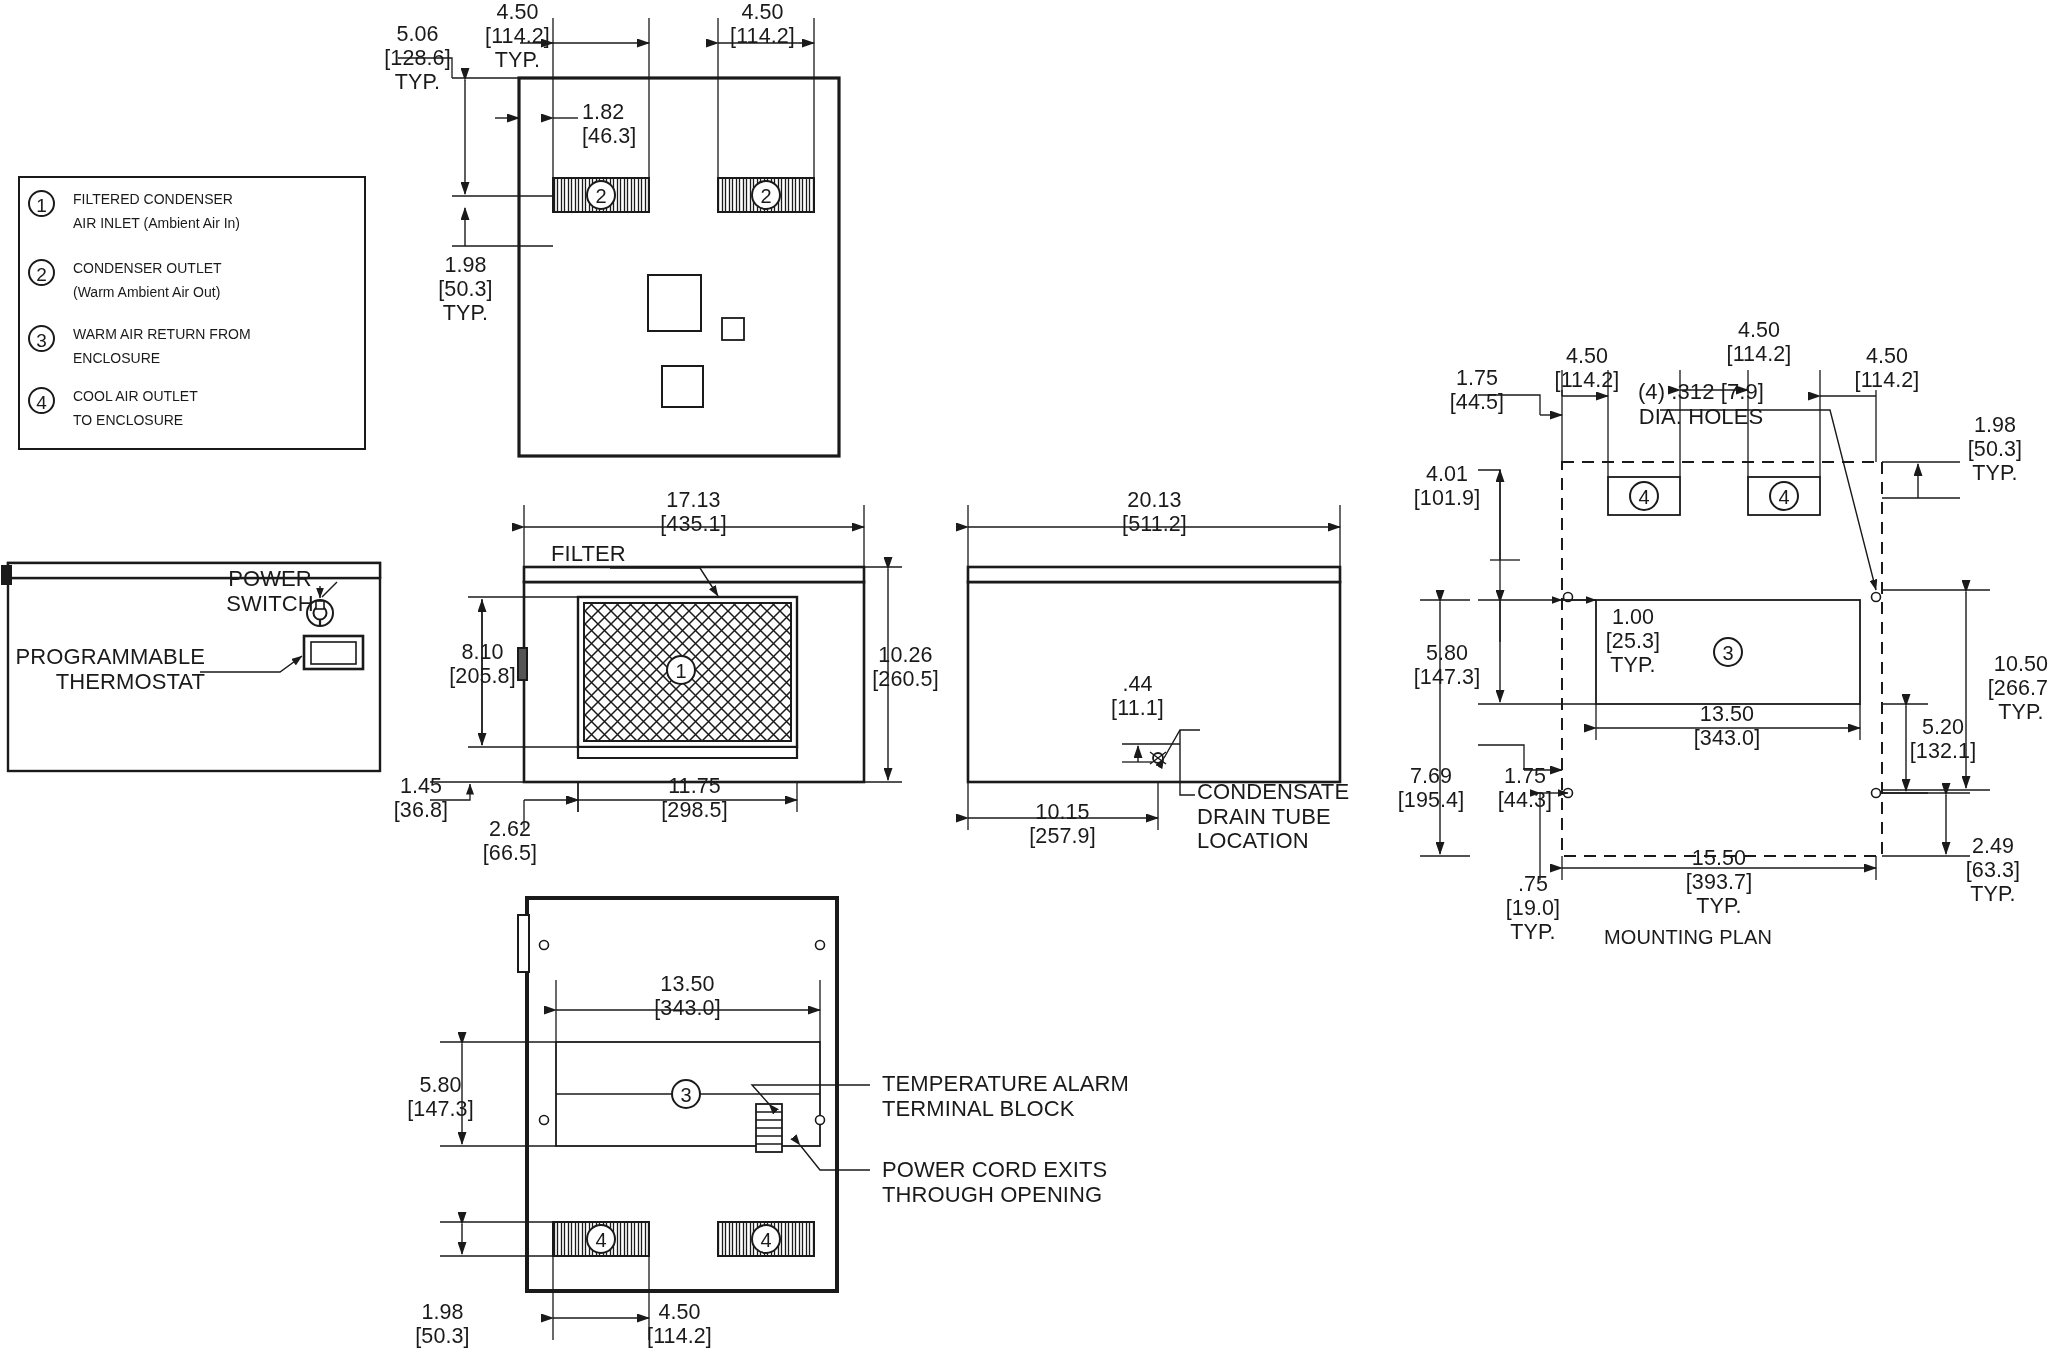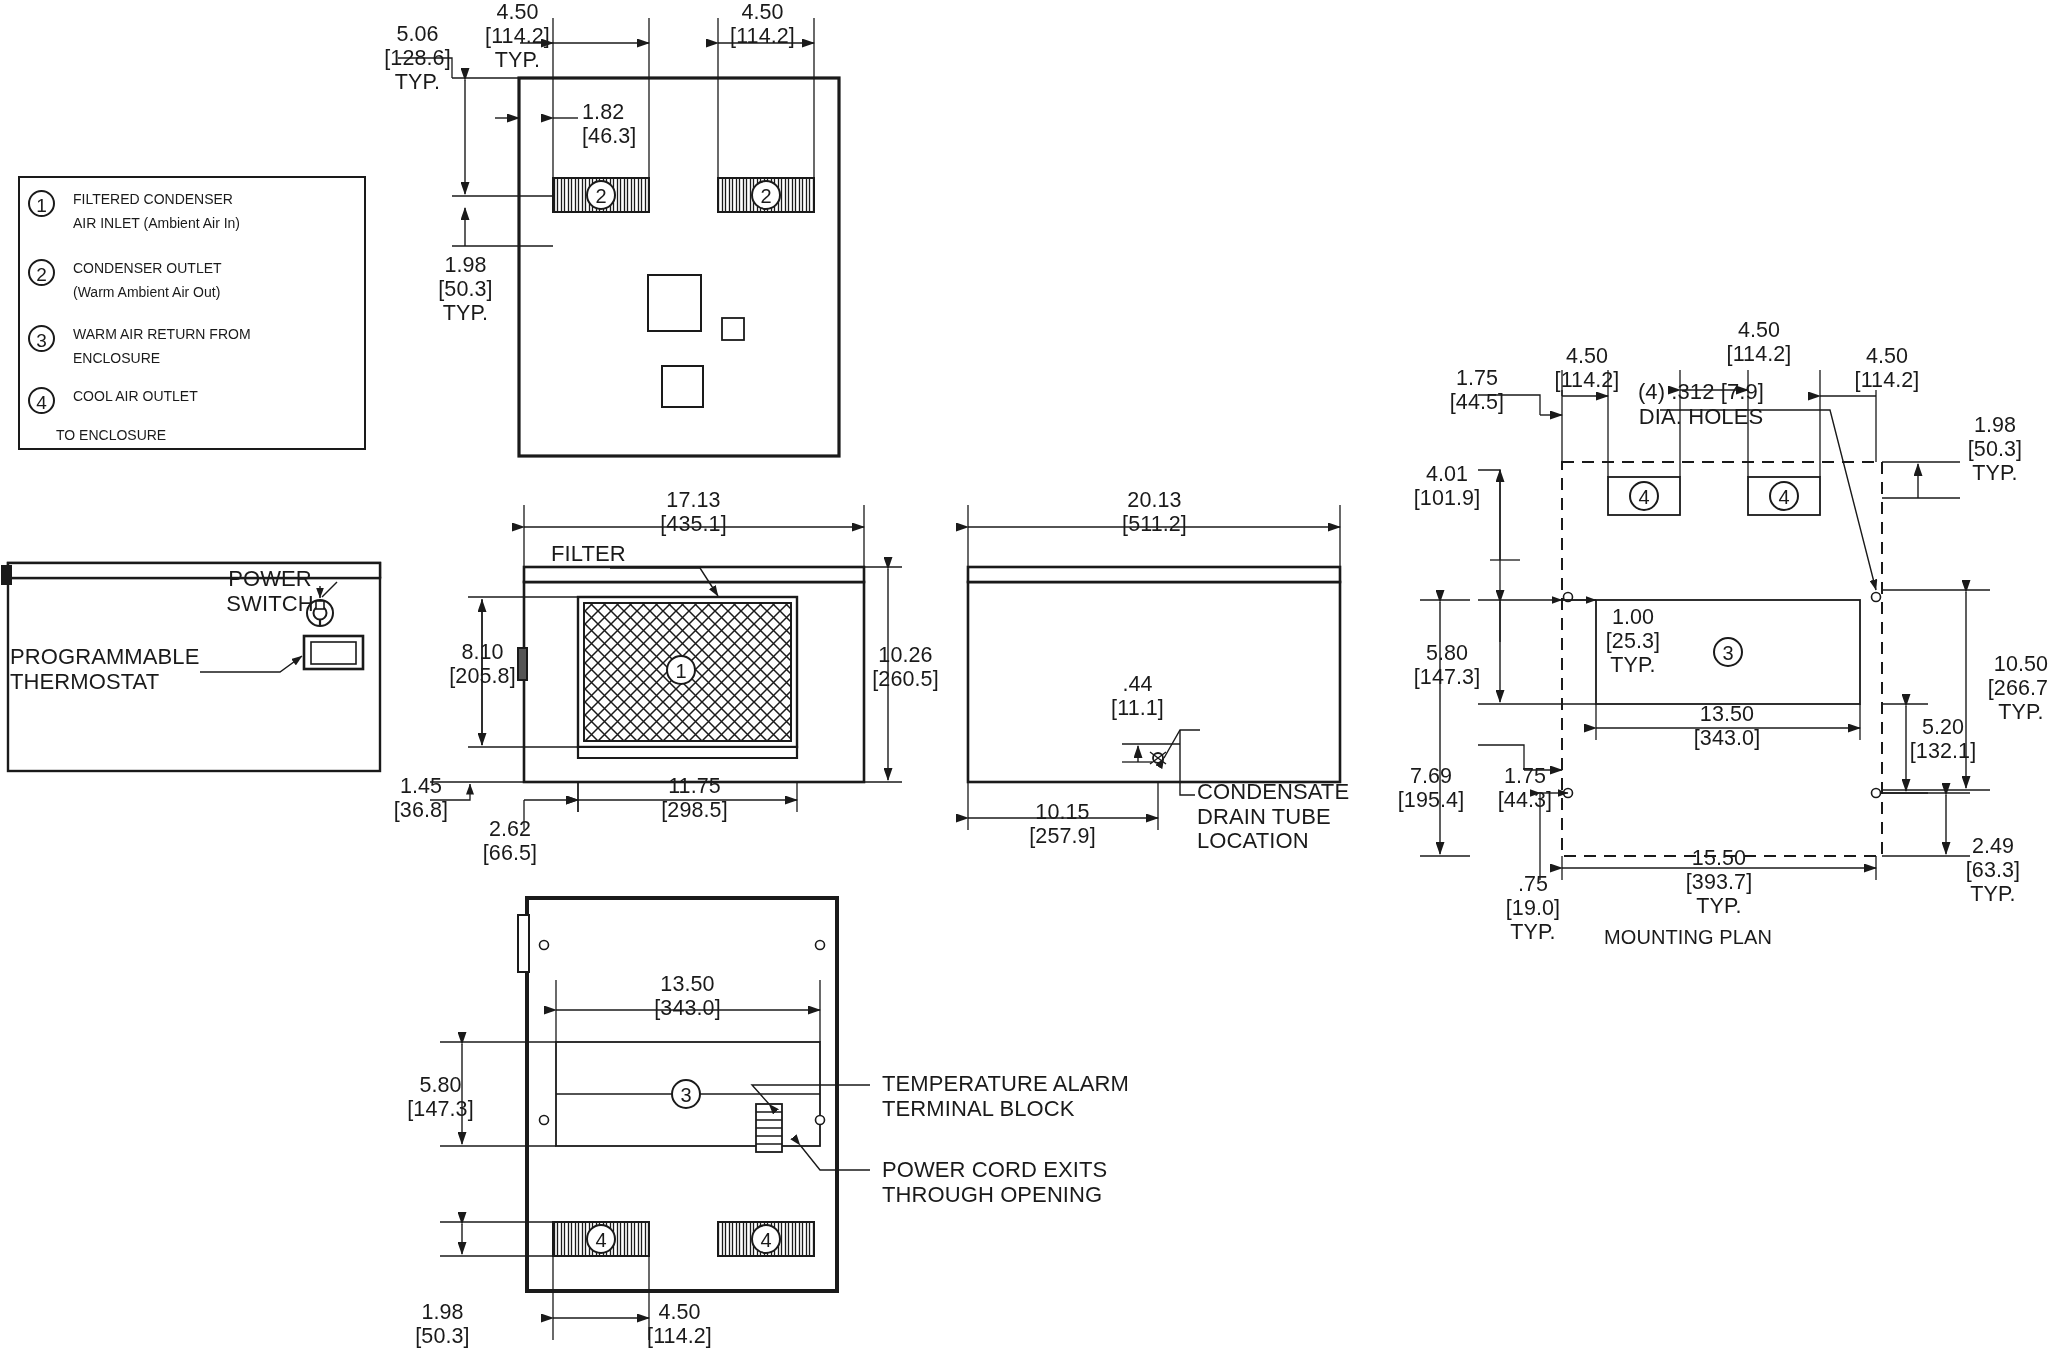--- a/index.html
+++ b/index.html
@@ -5,21 +5,21 @@
   html,body{margin:0;padding:0;background:#fff;}
   body{
     width:2048px;height:1356px;position:relative;overflow:hidden;
     font-family:"Liberation Sans",sans-serif;color:#1a1a1a;
   }
   #stage{position:absolute;left:0;top:0;width:2048px;height:1356px;}
   svg.draw{position:absolute;left:0;top:0;width:2048px;height:1356px;overflow:visible;}
   .txt{position:absolute;white-space:pre;line-height:1.12;font-size:21px;letter-spacing:0.1px;}
   .ctr{text-align:center;}
   .lft{text-align:left;}
-  .rgt{text-align:left;}
+  .rgt{text-align:right;}
   .dim{font-size:21.5px;}
   .note{font-size:22px;}
   .legendbox{
     position:absolute;border:2.2px solid #1a1a1a;background:#fff;
   }
   .legtxt{position:absolute;font-size:14px;line-height:1.17;white-space:pre;}
   .circnum{
     position:absolute;width:27px;height:27px;border:2px solid #1a1a1a;border-radius:50%;
     font-size:19px;line-height:27px;text-align:center;box-sizing:border-box;background:#fff;
   }
@@ -283,21 +283,21 @@
 <div class="circnum" style="left:28px;top:259px;">2</div>
 <div class="legtxt" style="left:73px;top:260px;">CONDENSER OUTLET</div>
 <div class="legtxt" style="left:73px;top:284px;">(Warm Ambient Air Out)</div>
 
 <div class="circnum" style="left:28px;top:325px;">3</div>
 <div class="legtxt" style="left:73px;top:326px;">WARM AIR RETURN FROM</div>
 <div class="legtxt" style="left:73px;top:350px;">ENCLOSURE</div>
 
 <div class="circnum" style="left:28px;top:387px;">4</div>
 <div class="legtxt" style="left:73px;top:388px;">COOL AIR OUTLET</div>
-<div class="legtxt" style="left:56px;top:412px;margin-top:15px;">TO ENCLOSURE</div>
+<div class="legtxt" style="left:73px;top:412px;">TO ENCLOSURE</div>
 
 <div class="txt dim ctr" style="left:355px;top:22px;width:125px;">5.06
 [128.6]
 TYP.</div>
 <div class="txt dim ctr" style="left:455px;top:0px;width:125px;">4.50
 [114.2]
 TYP.</div>
 <div class="txt dim ctr" style="left:700px;top:0px;width:125px;">4.50
 [114.2]</div>
 <div class="txt dim lft" style="left:582px;top:100px;width:125px;">1.82

